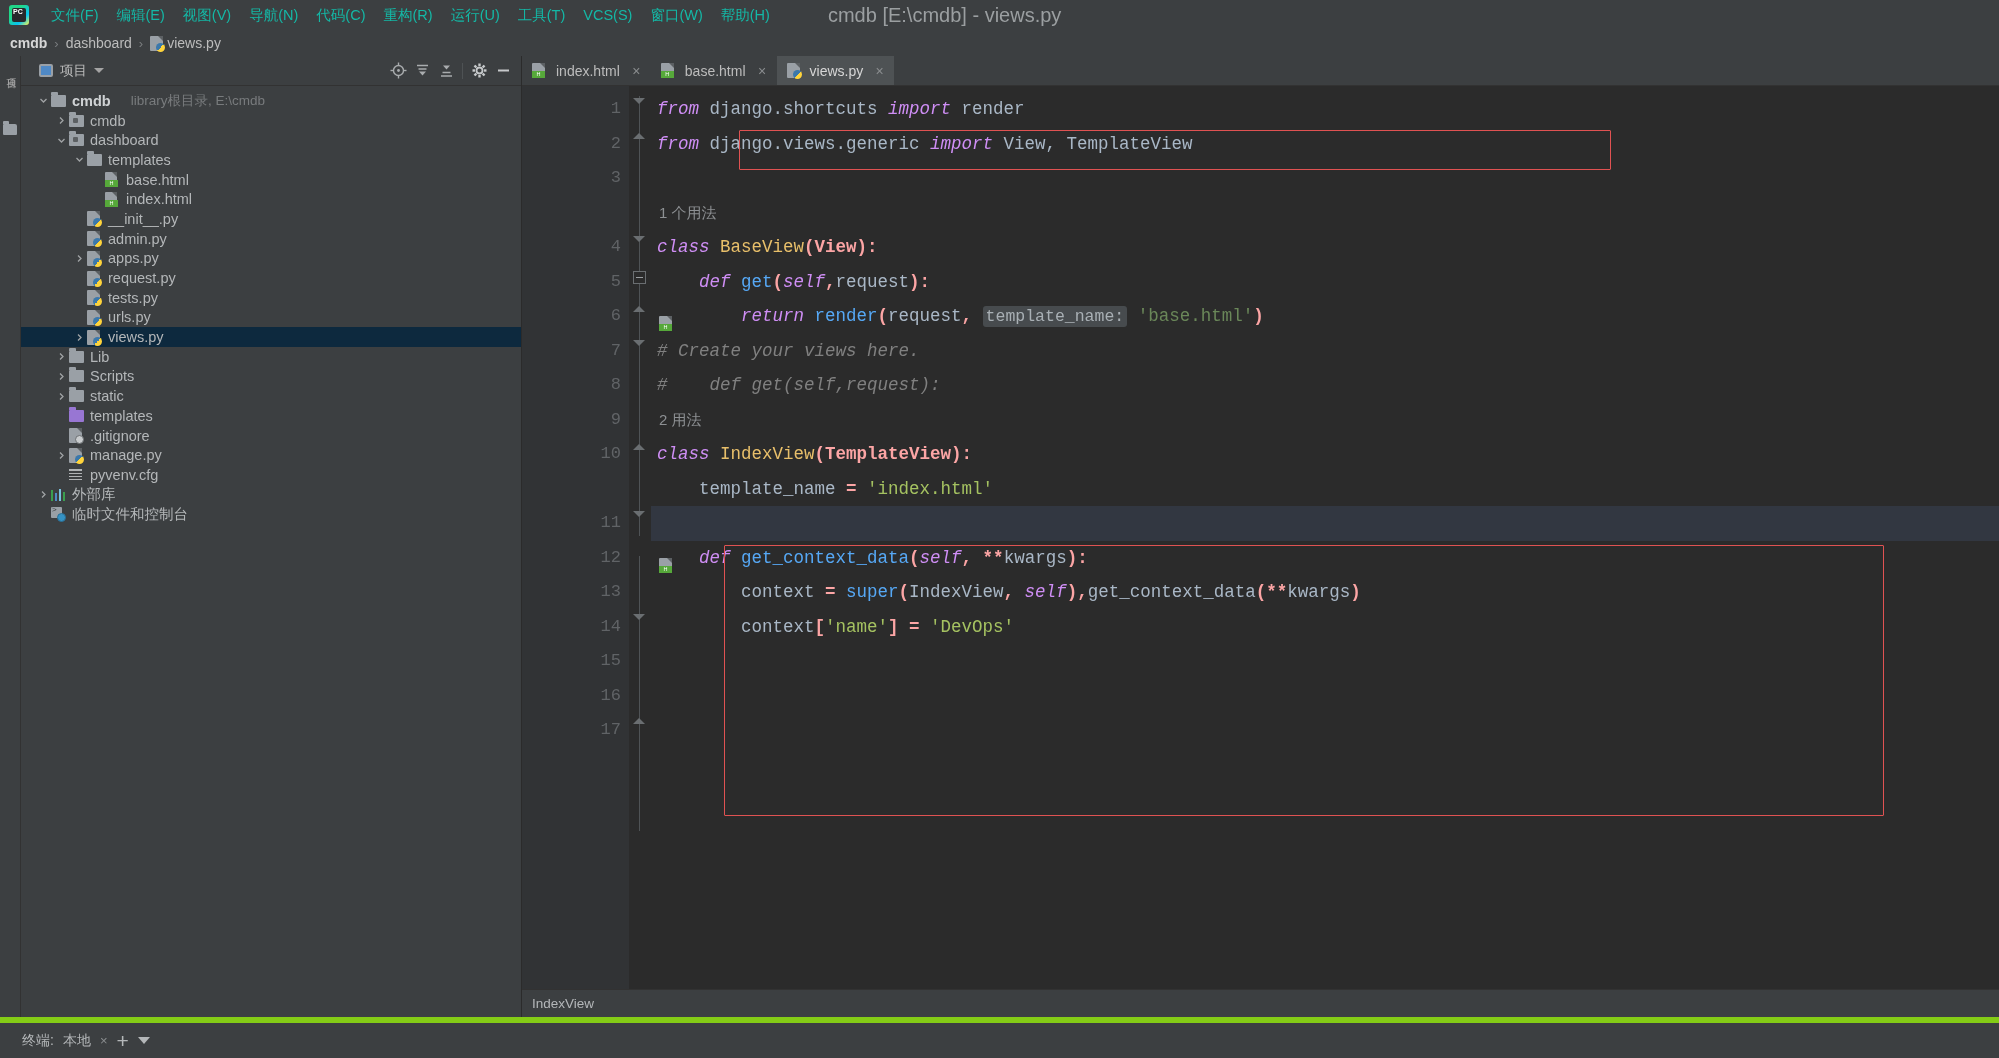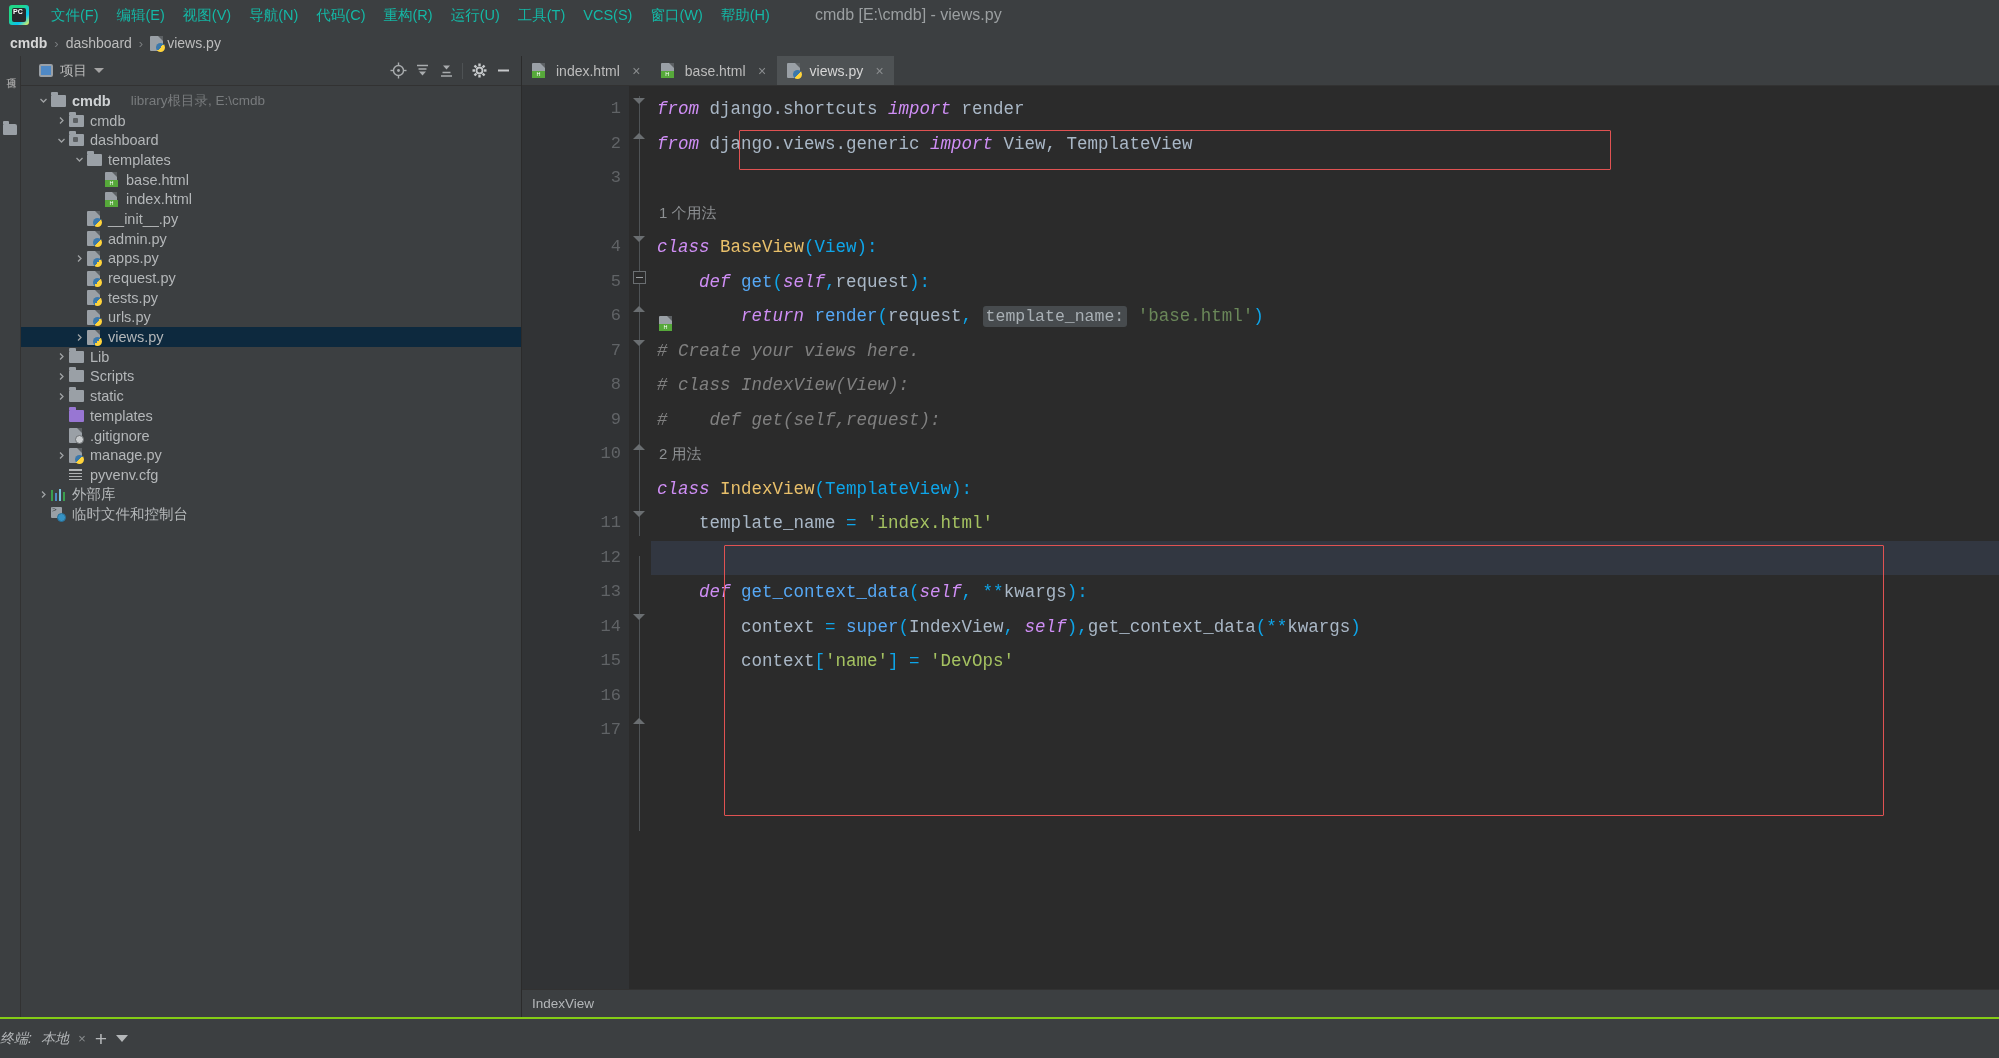--- a/index.html
+++ b/index.html
@@ -42,23 +42,23 @@
     position: absolute; left: 5px; top: 4px;
     font-size: 7px; color: #fff; font-weight: bold;
     font-family: "Liberation Sans", sans-serif;
   }
   .menu-item {
     padding: 4px 9px;
     color: #14b8a6;
     cursor: default;
   }
   #window-title {
-    margin-left: 36px;
+    margin-left: 49px;
     color: #9b9fa1;
-    font-size: 16px;
+    font-size: 20px;
   }
 
   
   #breadcrumb {
     height: 26px;
     background: #3c3f41;
     display: flex;
     align-items: center;
     padding-left: 10px;
     font-size: 14px;
@@ -386,21 +386,21 @@
   }           
   .kw  { color: #cf8ef5; font-style: italic; }
   .id  { color: #a9b7c6; }
   .cls { color: #e8bf6a; }
   .fn  { color: #56a8f5; }
   .sf  { color: #cf8ef5; font-style: italic; }
   .str { color: #6a8759; }
   .str2{ color: #a5c261; }
   .cm  { color: #808080; font-style: italic; }
   .mth { color: #a9b7c6; }
-  .op  { color: #0ea5e9; }
+  .op  { color: #fca5a5; font-weight: bold; }
   .param-hint {
     background: #474b4e;
     color: #a9b0b5;
     border-radius: 3px;
     padding: 1px 3px;
     font-size: 16.5px;
   }
   .highlight-box {
     position: absolute;
     border: 1px solid #e05252;
@@ -415,26 +415,26 @@
     display: flex; align-items: center;
     padding-left: 10px;
     font-size: 13.5px;
     color: #b4b7b9;
   }
 
   
   #bottom-bar {
     height: 41px;
     background: #3c3f41;
-    border-top: 2px solid #84cc16;
+    border-top: 6px solid #84cc16;
     display: flex; align-items: center;
+    padding-left: 22px;
     font-size: 14px;
     color: #b4b7b9;
     gap: 12px;
-    font-style: italic;
   }
   #bottom-bar .bl { display: flex; align-items: center; gap: 9px; }
   #bottom-bar .xc { color: #8a8d8f; font-size: 13px; }
   #bottom-bar .plus { font-size: 21px; color: #b4b7b9; line-height: 1; }
   #bottom-bar .cdn {
     width: 0; height: 0;
     border-left: 6px solid transparent; border-right: 6px solid transparent;
     border-top: 7px solid #b4b7b9;
   }
 </style>
@@ -905,21 +905,20 @@
       </div>
       <div id="code">
           <div class="cline"><span class="kw">from </span><span class="id">django.shortcuts </span><span class="kw">import </span><span class="id">render</span></div>
           <div class="cline"><span class="kw">from </span><span class="id">django.views.generic </span><span class="kw">import </span><span class="id">View, TemplateView</span></div>
           <div class="cline"></div>
           <div class="inlay">1 个用法</div>
           <div class="cline"><span class="kw">class </span><span class="cls">BaseView</span><span class="op">(View):</span></div>
           <div class="cline"><span class="op">    </span><span class="kw">def </span><span class="fn">get</span><span class="op">(</span><span class="sf">self</span><span class="op">,</span><span class="id">request</span><span class="op">):</span></div>
           <div class="cline"><span class="op">        </span><span class="kw">return </span><span class="fn">render</span><span class="op">(</span><span class="id">request</span><span class="op">, </span><span class="param-hint">template_name:</span><span class="str"> 'base.html'</span><span class="op">)</span></div>
           <div class="cline"><span class="cm"># Create your views here.</span></div>
-          <div class="cline"><span class="cm"># class IndexView(View):</span></div>
           <div class="cline"><span class="cm">#    def get(self,request):</span></div>
           <div class="inlay">2 用法</div>
           <div class="cline"><span class="kw">class </span><span class="cls">IndexView</span><span class="op">(TemplateView):</span></div>
           <div class="cline"><span class="op">    </span><span class="id">template_name</span><span class="op"> = </span><span class="str2">'index.html'</span></div>
           <div class="cline hl"></div>
           <div class="cline"><span class="op">    </span><span class="kw">def </span><span class="fn">get_context_data</span><span class="op">(</span><span class="sf">self</span><span class="op">, </span><span class="op">**</span><span class="id">kwargs</span><span class="op">):</span></div>
           <div class="cline"><span class="op">        </span><span class="id">context</span><span class="op"> = </span><span class="fn">super</span><span class="op">(</span><span class="id">IndexView</span><span class="op">, </span><span class="sf">self</span><span class="op">),</span><span class="mth">get_context_data</span><span class="op">(</span><span class="op">**</span><span class="id">kwargs</span><span class="op">)</span></div>
           <div class="cline"><span class="op">        </span><span class="id">context</span><span class="op">[</span><span class="str2">'name'</span><span class="op">] = </span><span class="str2">'DevOps'</span></div>
           <div class="highlight-box" style="left: 88px; top: 44px; width: 872px; height: 40px;"></div>
           <div class="highlight-box" style="left: 73px; top: 459px; width: 1160px; height: 271px;"></div>

